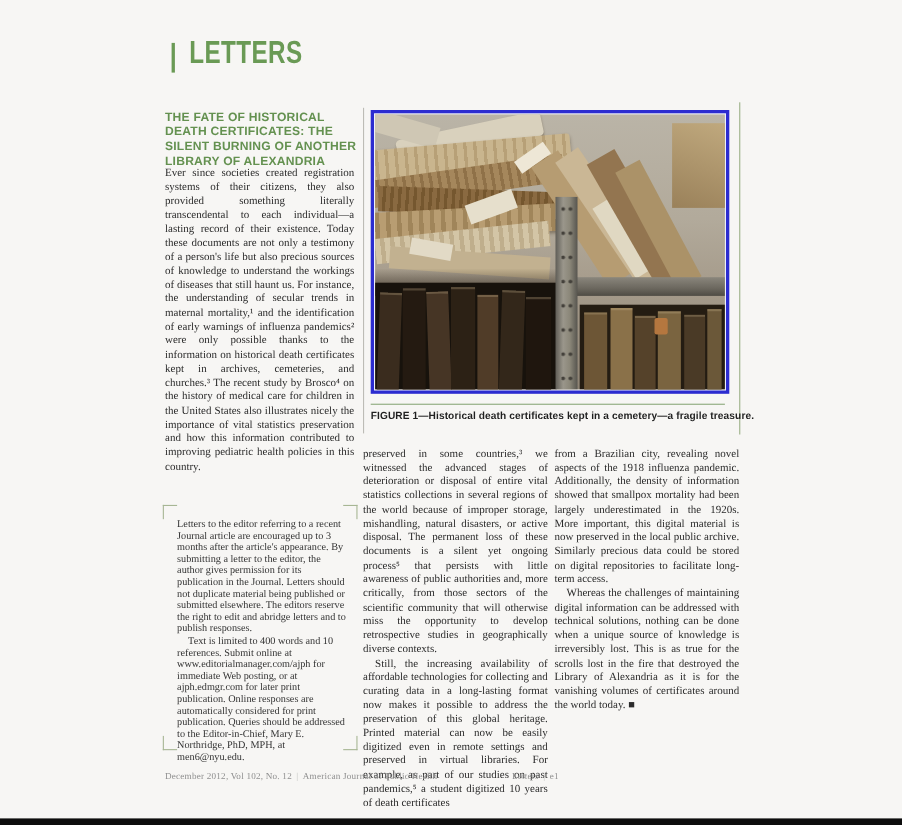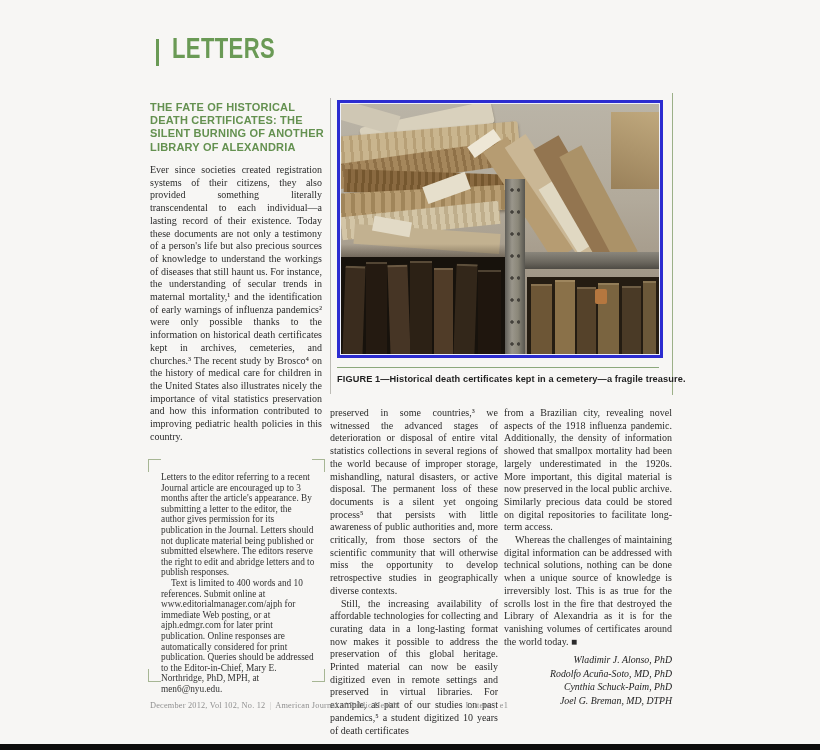--- a/index.html
+++ b/index.html
@@ -25,21 +25,21 @@
   
   .article-title {
     position:absolute; left:150px; top:101px; width:175px; margin:0;
     font-family:"Liberation Sans", sans-serif; font-weight:700; font-size:11px;
     line-height:13.2px; color:#649150; letter-spacing:0.2px;
   }
   
   .col { position:absolute; font-size:10px; line-height:12.7px; color:#2b2b2b; text-align:justify; }
   .col p { margin:0; }
   .col p.indent { text-indent:11px; }
-  .col1 { left:150px; top:164px; width:172px; }
+  .col1 { left:150px; top:152px; width:172px; }
   .col2 { left:330px; top:407px; width:168px; }
   .col3 { left:504px; top:407px; width:168px; }
   .authors { margin-top:5px; text-align:right; font-style:italic; font-size:9.8px; line-height:13.5px; color:#222; }
   .authors div { white-space:nowrap; }
   
   .letters-box { position:absolute; left:148px; top:459px; width:177px; height:223px; }
   .corner { position:absolute; width:13px; height:13px; border-color:#a7b694; border-style:solid; }
   .corner.tl { top:0; left:0; border-width:1px 0 0 1px; }
   .corner.tr { top:0; right:0; border-width:1px 1px 0 0; }
   .corner.bl { bottom:0; left:0; border-width:0 0 1px 1px; }
@@ -193,26 +193,20 @@
   <p class="figure-caption">FIGURE 1—Historical death certificates kept in a cemetery—a fragile treasure.</p>
 
   <div class="col col2">
     <p>preserved in some countries,³ we witnessed the advanced stages of deterioration or disposal of entire vital statistics collections in several regions of the world because of improper storage, mishandling, natural disasters, or active disposal. The permanent loss of these documents is a silent yet ongoing process⁵ that persists with little awareness of public authorities and, more critically, from those sectors of the scientific community that will otherwise miss the opportunity to develop retrospective studies in geographically diverse contexts.</p>
     <p class="indent">Still, the increasing availability of affordable technologies for collecting and curating data in a long-lasting format now makes it possible to address the preservation of this global heritage. Printed material can now be easily digitized even in remote settings and preserved in virtual libraries. For example, as part of our studies on past pandemics,⁵ a student digitized 10 years of death certificates</p>
   </div>
 
   <div class="col col3">
     <p>from a Brazilian city, revealing novel aspects of the 1918 influenza pandemic. Additionally, the density of information showed that smallpox mortality had been largely underestimated in the 1920s. More important, this digital material is now preserved in the local public archive. Similarly precious data could be stored on digital repositories to facilitate long-term access.</p>
     <p class="indent">Whereas the challenges of maintaining digital information can be addressed with technical solutions, nothing can be done when a unique source of knowledge is irreversibly lost. This is as true for the scrolls lost in the fire that destroyed the Library of Alexandria as it is for the vanishing volumes of certificates around the world today. ■</p>
-    <div class="authors">
-      <div>Wladimir J. Alonso, PhD</div>
-      <div>Rodolfo Acuña-Soto, MD, PhD</div>
-      <div>Cynthia Schuck-Paim, PhD</div>
-      <div>Joel G. Breman, MD, DTPH</div>
-    </div>
   </div>
 
   <div class="footer">
     <div class="left">
       <span>December 2012, Vol 102, No. 12</span><span class="sep">|</span><span>American Journal of Public Health</span>
     </div>
     <div class="right">
       <span>Letters</span><span class="sep">|</span><span>e1</span>
     </div>
   </div>

